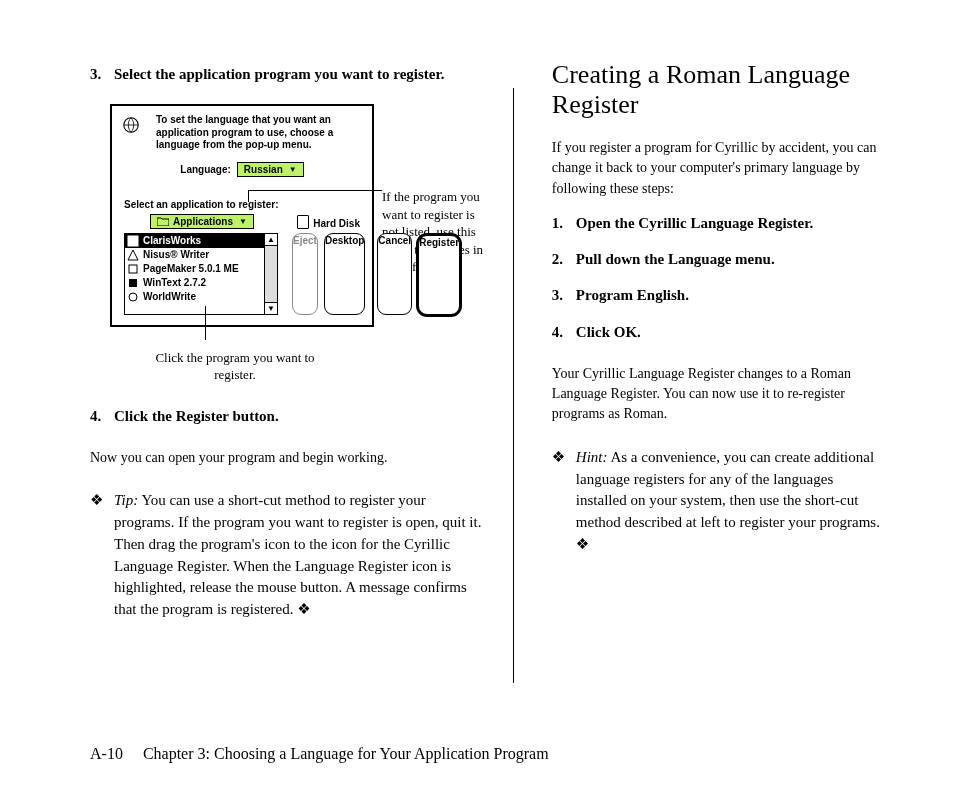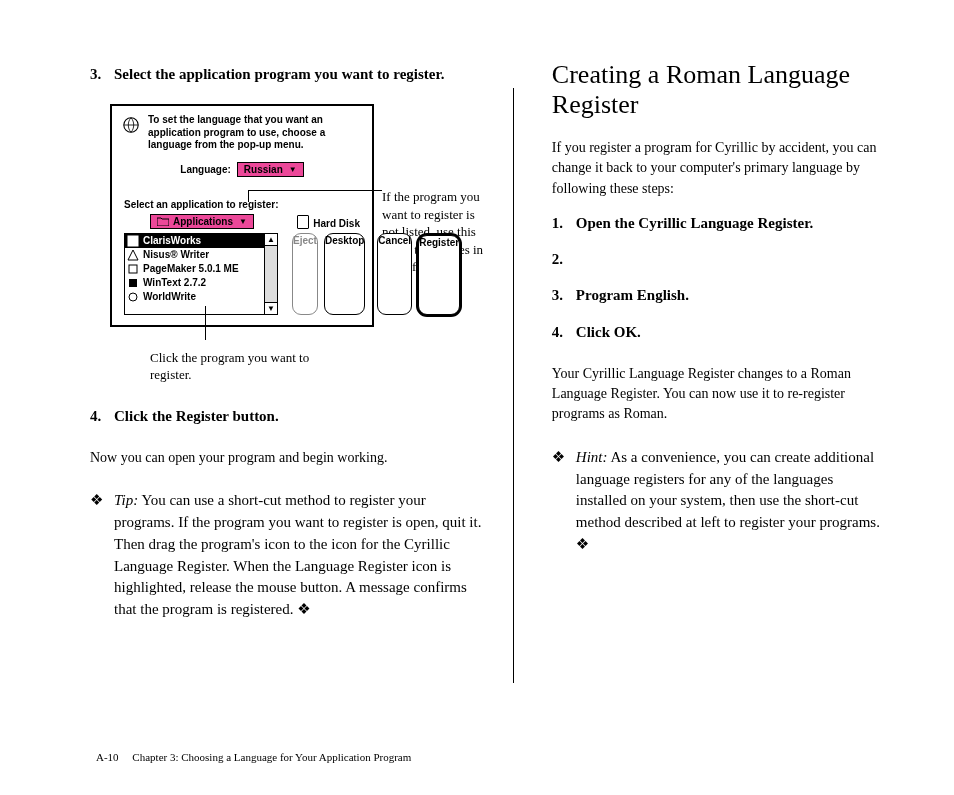--- a/index.html
+++ b/index.html
@@ -63,22 +63,22 @@
   .heading {
     font-size: 26px;
     font-family: "Times New Roman", Georgia, serif;
     font-weight: normal;
     margin: 0 0 8px 0;
   }
 
   .footer {
     position: absolute;
     bottom: 32px;
-    left: 96px;
-    font-size: 11px;
+    left: 90px;
+    font-size: 16px;
   }
 
   
   .figwrap {
     display: flex;
     align-items: flex-start;
     margin: 8px 0 14px 20px;
   }
   .dialog {
     border: 2px solid #000;
@@ -87,20 +87,21 @@
     font-size: 10px;
     font-weight: bold;
     background: #fff;
     box-sizing: border-box;
     padding: 8px 8px 10px 8px;
     position: relative;
   }
   .dlg-top {
     display: flex;
     align-items: flex-start;
+    gap: 8px;
   }
   .globe {
     width: 18px; height: 18px;
     margin: 2px 8px 0 2px;
     flex: none;
   }
   .dlg-msg {
     font-size: 10px;
     line-height: 1.25;
     font-weight: bold;
@@ -113,21 +114,21 @@
     justify-content: center;
     font-size: 10px;
     font-weight: bold;
   }
   .popup {
     display: inline-flex;
     align-items: center;
     border: 1px solid #000;
     padding: 1px 6px;
     margin-left: 6px;
-    background: #ec4899;
+    background: #bef264;
     font-size: 10px;
   }
   .popup .tri {
     margin-left: 6px;
     font-size: 8px;
   }
 
   .sel-label {
     margin: 22px 0 4px 4px;
     font-size: 10px;
@@ -219,20 +220,21 @@
   .callout-right {
     font-size: 13px;
     line-height: 1.35;
     margin-left: 8px;
     width: 110px;
     margin-top: 84px;
   }
   .callout-below {
     font-size: 13px;
     line-height: 1.35;
+    text-align: center;
     margin: 8px 16px 18px 60px;
     width: 170px;
   }
 
   
   .lead-v {
     position: absolute;
     width: 1px;
     background: #000;
   }
@@ -372,20 +374,21 @@
     <h2 class="heading">Creating a Roman Language Register</h2>
 
     <div class="body-text">If you register a program for Cyrillic by accident, you can change it back to your computer's primary language by following these steps:</div>
 
     <div class="step">
       <span class="num">1.</span>
       <span>Open the Cyrillic Language Register.</span>
     </div>
     <div class="step">
       <span class="num">2.</span>
+      <span>Pull down the Language menu.</span>
     </div>
     <div class="step">
       <span class="num">3.</span>
       <span>Program English.</span>
     </div>
     <div class="step">
       <span class="num">4.</span>
       <span>Click OK.</span>
     </div>
 

